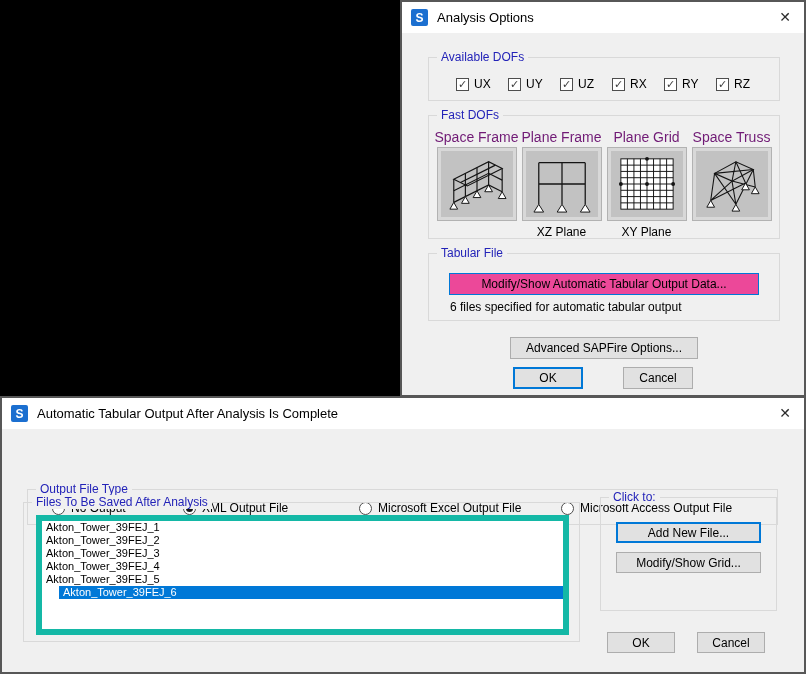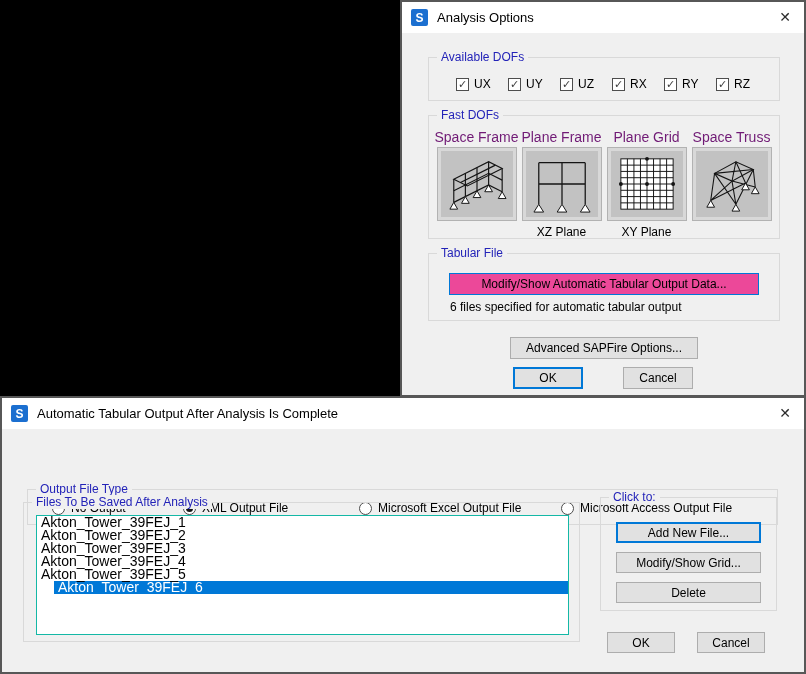--- a/index.html
+++ b/index.html
@@ -27,22 +27,22 @@
          position:relative; box-sizing:border-box; flex:0 0 auto; }
   .rd.on::after { content:""; position:absolute; left:2px; top:2px; width:7px; height:7px; border-radius:50%; background:#151515; }
   .fcols { position:absolute; left:0; top:13px; width:100%; display:flex; justify-content:center; gap:5px; }
   .fcol { width:80px; display:flex; flex-direction:column; align-items:center; }
   .flabel { font-size:14px; color:#701a75; height:18px; white-space:nowrap; }
   .imgbtn { width:80px; height:74px; box-sizing:border-box; border:1px solid #b2b2b2; background:#d8d8d8;
             padding:3px; }
   .imgbtn-in { width:100%; height:100%; background:#c2c2c2; display:flex; align-items:center; justify-content:center; }
   .fsub { font-size:12px; color:#000; height:16px; margin-top:4px; white-space:nowrap; }
   .status-text { position:absolute; font-size:12px; color:#000; white-space:nowrap; }
-  .listbox { position:absolute; background:#fff; border:1px solid #14b8a6; box-sizing:border-box;
-             font-size:14px; overflow:hidden; }
+  .listbox { position:absolute; background:#fff; border:6px solid #14b8a6; box-sizing:border-box;
+             font-size:11px; overflow:hidden; }
   .li { height:13px; line-height:13px; padding-left:4px; color:#000; white-space:nowrap; }
   .li.selected { background:#0078d7; color:#fff;margin-left:17px; }
 </style>
 </head>
 <body>
 
 <div style="position:absolute; left:0; top:0; width:400px; height:396px; background:#000;"></div>
 
 <div class="dialog" style="left:400px; top:0; width:406px; height:397px;">
   <div class="titlebar">
@@ -220,19 +220,18 @@
         <div class="li">Akton_Tower_39FEJ_4</div>
         <div class="li">Akton_Tower_39FEJ_5</div>
         <div class="li selected">Akton_Tower_39FEJ_6</div>
       </div>
     </div>
 
     <div class="group" style="left:598px; top:68px; width:177px; height:114px;">
       <span class="glabel">Click to:</span>
       <div class="btn focus" style="left:15px; top:24px; width:145px; height:21px;">Add New File...</div>
       <div class="btn" style="left:15px; top:54px; width:145px; height:21px;">Modify/Show Grid...</div>
-      <div class="btn" style="left:15px; top:84px; width:145px; height:21px;">Delete</div>
     </div>
 
     <div class="btn" style="left:605px; top:203px; width:68px; height:21px;">OK</div>
     <div class="btn" style="left:695px; top:203px; width:68px; height:21px;">Cancel</div>
   </div>
 </div>
 
 </body></html>

